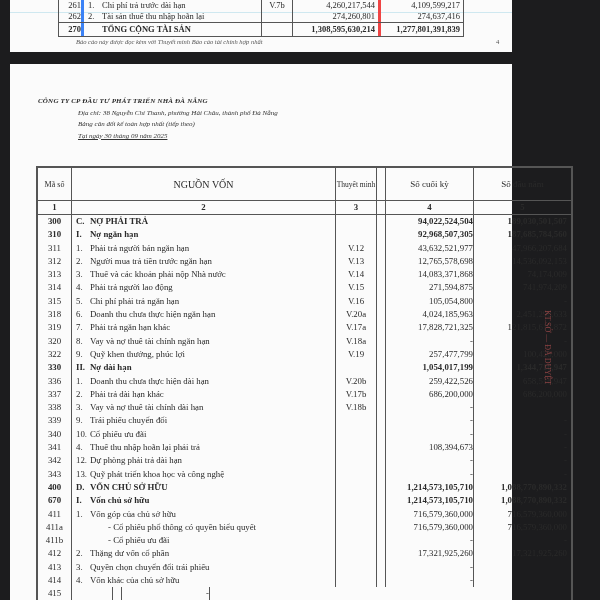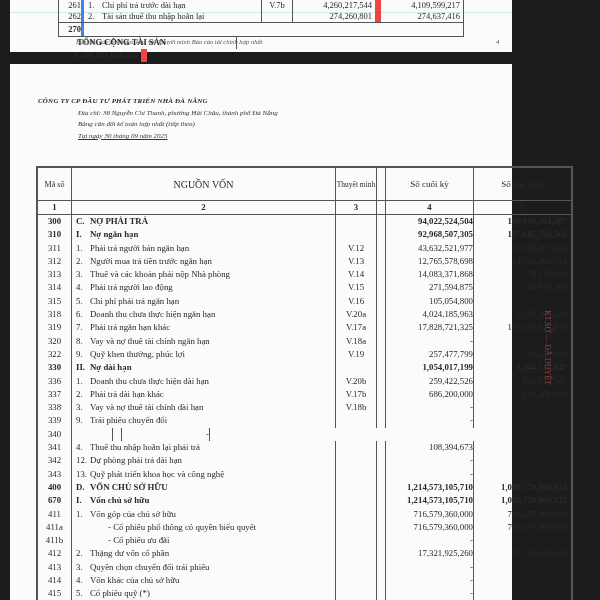--- a/index.html
+++ b/index.html
@@ -16,25 +16,25 @@
   #page-top { left:10px; top:-10px; width:502px; height:62px; }
   #page-main { left:10px; top:64px; width:502px; height:560px; }
 
   
   .top-table {
     position:absolute; left:48px; top:10px; width:404px;
     border:1.5px solid #555; border-top:none;
     font-size:8.5px;
   }
   .top-row { display:flex; height:11px; line-height:11px; }
-  .top-row.total { border-top:1px solid #555; height:13px; line-height:13px; font-weight:bold;flex-direction:column; }
+  .top-row.total { border-top:1px solid #555; height:13px; line-height:13px; font-weight:bold; }
   .t-code { width:22px; border-right:3px solid #3b82f6; text-align:right; }
   .t-name { width:178px; border-right:1px solid #555; padding-left:4px; box-sizing:border-box; }
   .t-note { width:30px; border-right:1px solid #555; text-align:center; }
-  .t-c4 { width:88px; border-right:6px solid #ef4444; text-align:right; padding-right:3px; box-sizing:border-box; }
+  .t-c4 { width:88px; border-right:3px solid #ef4444; text-align:right; padding-right:3px; box-sizing:border-box; }
   .t-c5 { flex:1; text-align:right; padding-right:3px; box-sizing:border-box; }
   .top-footer { position:absolute; left:66px; top:48px; font-size:6.5px; font-style:italic; color:#555; }
   .top-pagenum { position:absolute; left:486px; top:48px; font-size:6.5px; color:#555; }
   .light-line { position:absolute; left:0; right:0; top:22px; height:1px; background:#cfe8f0; }
 
   
   .company { position:absolute; left:28px; top:33px; font-size:7px; font-weight:bold; font-style:italic; letter-spacing:0.2px; }
   .hdr-line { position:absolute; left:28px; font-size:7px; font-style:italic; color:#333;padding-left:40px; }
   #addr { top:45px; }
   #subtitle { top:56px; }
@@ -156,21 +156,21 @@
         <div class="row">
           <span class="c-code">312</span>
           <span class="c-name"><span class="idx">2.</span><span>Người mua trả tiền trước ngắn hạn</span></span>
           <span class="c-note">V.13</span>
           <span class="c-gap"></span>
           <span class="c-c4">12,765,578,698</span>
           <span class="c-c5">14,536,092,153</span>
         </div>
         <div class="row">
           <span class="c-code">313</span>
-          <span class="c-name"><span class="idx">3.</span><span>Thuế và các khoản phải nộp Nhà phòng</span></span>
+          <span class="c-name"><span class="idx">3.</span><span>Thuế và các khoản phải nộp Nhà nước</span></span>
           <span class="c-note">V.14</span>
           <span class="c-gap"></span>
           <span class="c-c4">14,083,371,868</span>
           <span class="c-c5">74,174,009</span>
         </div>
         <div class="row">
           <span class="c-code">314</span>
           <span class="c-name"><span class="idx">4.</span><span>Phải trả người lao động</span></span>
           <span class="c-note">V.15</span>
           <span class="c-gap"></span>
@@ -252,20 +252,21 @@
         <div class="row">
           <span class="c-code">339</span>
           <span class="c-name"><span class="idx">9.</span><span>Trái phiếu chuyển đổi</span></span>
           <span class="c-note"></span>
           <span class="c-gap"></span>
           <span class="c-c4">-</span>
           <span class="c-c5">-</span>
         </div>
         <div class="row">
           <span class="c-code">340</span>
+          <span class="c-name"><span class="idx">10.</span><span>Cổ phiếu ưu đãi</span></span>
           <span class="c-note"></span>
           <span class="c-gap"></span>
           <span class="c-c4">-</span>
           <span class="c-c5">-</span>
         </div>
         <div class="row">
           <span class="c-code">341</span>
           <span class="c-name"><span class="idx">4.</span><span>Thuế thu nhập hoãn lại phải trả</span></span>
           <span class="c-note"></span>
           <span class="c-gap"></span>
@@ -347,21 +348,20 @@
         <div class="row">
           <span class="c-code">414</span>
           <span class="c-name"><span class="idx">4.</span><span>Vốn khác của chủ sở hữu</span></span>
           <span class="c-note"></span>
           <span class="c-gap"></span>
           <span class="c-c4">-</span>
           <span class="c-c5"></span>
         </div>
         <div class="row">
           <span class="c-code">415</span>
-          <span class="c-name"><span class="idx">5.</span><span>Cổ phiếu quỹ (*)</span></span>
           <span class="c-note"></span>
           <span class="c-gap"></span>
           <span class="c-c4">-</span>
           <span class="c-c5"></span>
         </div>
       </div>
   </div>
 
   <div class="stamp">KT.SỞ — ĐÃ DUYỆT</div>
 </div>

